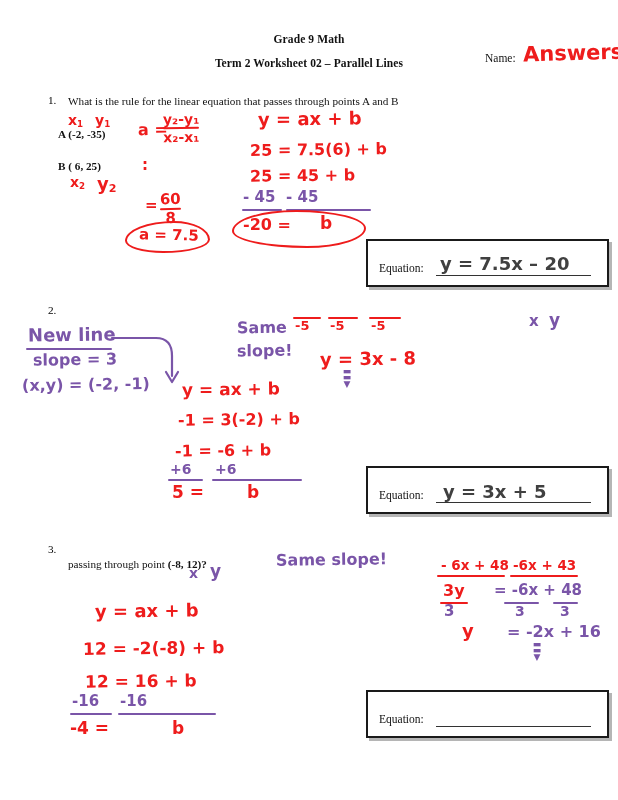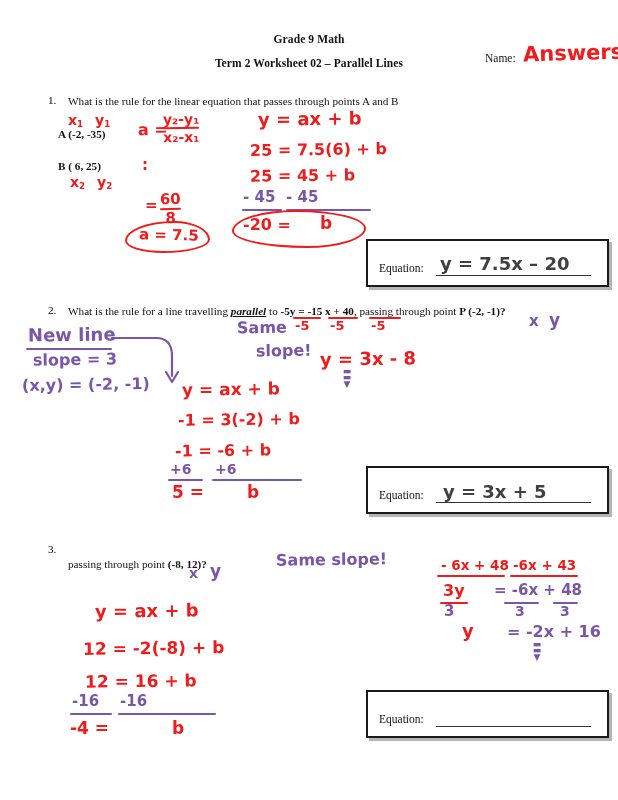--- a/index.html
+++ b/index.html
@@ -173,21 +173,21 @@
 
   <div class="qnum" style="left:48px; top:94px;">1.</div>
   <div class="printed qtext" style="left:68px; top:94px;">What is the rule for the linear equation that passes through points A and B</div>
 
   <div class="printed" style="left:58px; top:128px; font-size:11.2px; font-weight:bold;">A (-2, -35)</div>
   <div class="printed" style="left:58px; top:160px; font-size:11.2px; font-weight:bold;">B ( 6,   25)</div>
 
   <div class="hw red" style="left:68px; top:113px; font-size:14px;"><span>x</span><sub>1</sub></div>
   <div class="hw red" style="left:95px; top:113px; font-size:14px;"><span>y</span><sub>1</sub></div>
   <div class="hw red" style="left:70px; top:175px; font-size:14px;"><span>x</span><sub>2</sub></div>
-  <div class="hw red" style="left:97px; top:175px; font-size:14px;"><span>y</span><sub>2</sub></div>
+  <div class="hw red" style="left:97px; top:175px; font-size:18px;"><span>y</span><sub>2</sub></div>
 
   <div class="hw red sk4" style="left:138px; top:122px; font-size:16px;">a =</div>
   <div class="frac red sk4" style="left:163px; top:112px; font-size:14px;">
     <span class="num">y₂-y₁</span>
     <span class="bar"></span>
     <span class="den">x₂-x₁</span>
   </div>
 
   <div class="hw red" style="left:142px; top:158px; font-size:15px;">:</div>
 
@@ -213,21 +213,20 @@
   <div class="cloud2" style="left:232px; top:210px; width:134px; height:38px;"></div>
   <div class="hw red" style="left:243px; top:217px; font-size:16px;">-20 =</div>
   <div class="hw red" style="left:320px; top:215px; font-size:17px;">b</div>
 
   <div class="eqbox" style="left:366px; top:239px; width:243px; height:48px;"></div>
   <div class="eqlabel" style="left:379px; top:262px;">Equation:</div>
   <div class="eqrule" style="left:436px; top:275px; width:155px;"></div>
   <div class="eqans" style="left:440px; top:253px; font-size:18px;">y = 7.5x – 20</div>
 
   <div class="qnum" style="left:48px; top:304px;">2.</div>
-  <div class="printed qtext" style="left:68px; top:304px;"><span>What is the rule for a line travelling </span><i class="par">parallel</i><span> to </span><b>-5y = -15 x + 40</b><span>, passing through point </span><b>P (-2, -1)?</b></div>
 
   <div class="uline red" style="left:293px; top:317px; width:28px; background:#ee1c1c;"></div>
   <div class="hw red" style="left:295px; top:319px; font-size:13px;">-5</div>
 
   <div class="uline red" style="left:328px; top:317px; width:30px; background:#ee1c1c;"></div>
   <div class="hw red" style="left:330px; top:319px; font-size:13px;">-5</div>
 
   <div class="uline red" style="left:369px; top:317px; width:32px; background:#ee1c1c;"></div>
   <div class="hw red" style="left:371px; top:319px; font-size:13px;">-5</div>
 
@@ -235,21 +234,21 @@
   <div class="uline" style="left:26px; top:348px; width:86px; background:#7a55a8;"></div>
   <div class="hw purple sk4" style="left:33px; top:352px; font-size:16px;">slope = 3</div>
   <div class="hw purple sk4" style="left:22px; top:377px; font-size:16px;">(x,y) = (-2, -1)</div>
 
   <svg class="arrowpath" style="left:110px; top:330px; width:80px; height:62px;" viewBox="0 0 80 62">
     <path d="M2,8 L46,8 Q62,8 62,26 L62,46" fill="none" stroke="#7a55a8" stroke-width="2.2" stroke-linecap="round"></path>
     <path d="M56,42 L62,52 L68,42" fill="none" stroke="#7a55a8" stroke-width="2.2" stroke-linecap="round" stroke-linejoin="round"></path>
   </svg>
 
   <div class="hw purple sk4" style="left:237px; top:320px; font-size:16px;">Same</div>
-  <div class="hw purple sk4" style="left:237px; top:343px; font-size:16px;margin-left:19px;">slope!</div>
+  <div class="hw purple sk4" style="left:237px; top:343px; font-size:16px;">slope!</div>
 
   <div class="hw red sk4" style="left:320px; top:350px; font-size:18px;">y = 3x - 8</div>
   <div class="tri" style="left:338px; top:368px; width:18px;">▬<br>▬<br>▼</div>
 
   <div class="hw purple" style="left:529px; top:314px; font-size:15px;">x</div>
   <div class="hw purple" style="left:549px; top:312px; font-size:17px;">y</div>
 
   <div class="hw red sk4" style="left:182px; top:381px; font-size:17px;">y = ax + b</div>
   <div class="hw red sk4" style="left:178px; top:412px; font-size:16px;">-1 = 3(-2) + b</div>
   <div class="hw red sk4" style="left:175px; top:443px; font-size:16px;">-1 = -6 + b</div>

